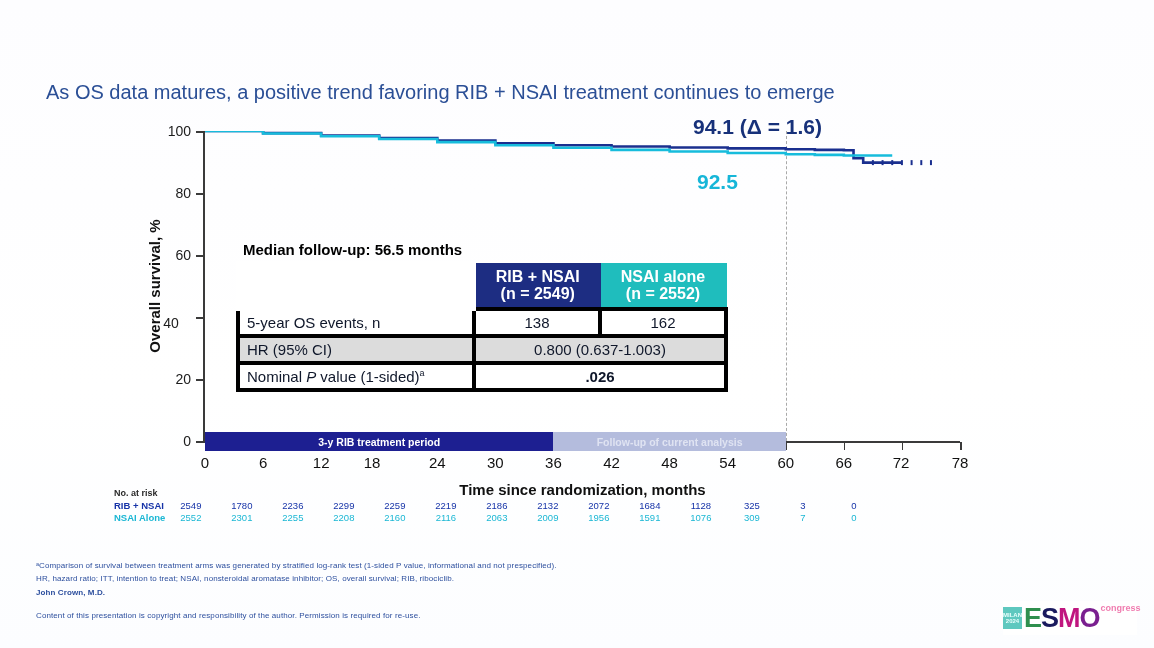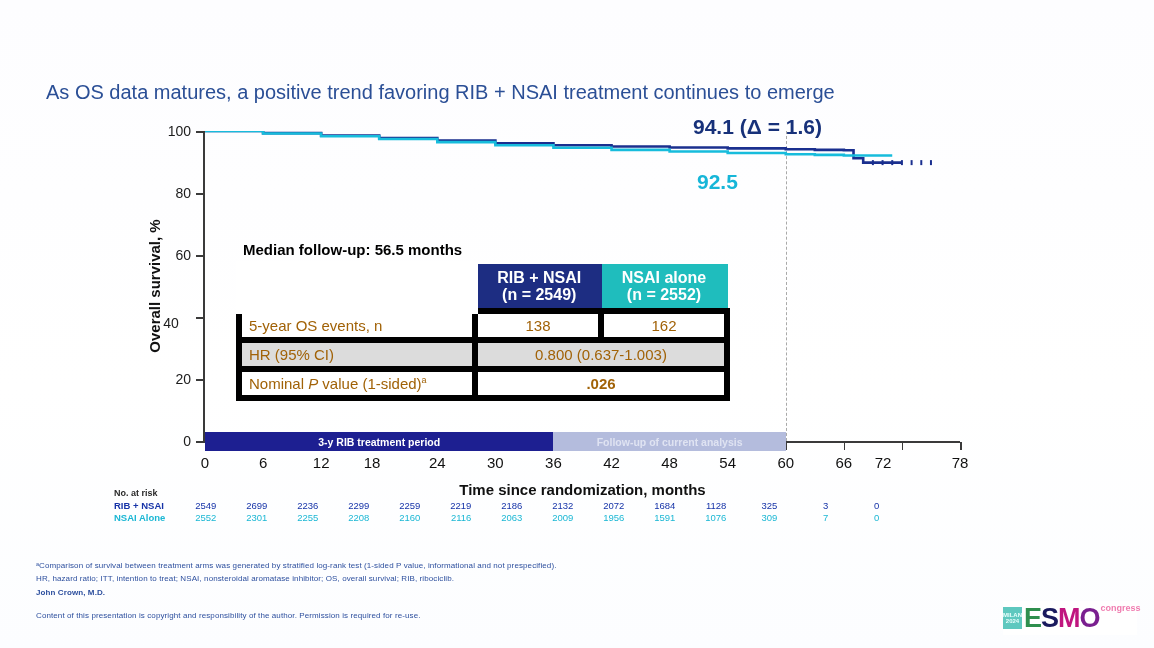--- a/index.html
+++ b/index.html
@@ -97,22 +97,22 @@
     font-size: 15px; font-weight: bold; color: #000;
     white-space: nowrap;
   }
   #datatable {
     position: absolute; left: 236px; top: 261px;
     border-collapse: collapse; background: #fff;
     border: 1.5px solid #6c6c6c;
     font-size: 15px;
   }
   #datatable td {
-    border: 6px solid #000000;
-    padding: 3px 7px; color: #a16207; background: #fff;
+    border: 4px solid #000000;
+    padding: 3px 7px; color: #0f172a; background: #fff;
   }
   #datatable .rowlabel { text-align: left; width: 236px; white-space: nowrap; }
   #datatable .val { text-align: center; width: 126px; }
   .th-rib {
     background: #1d2d82 !important; color: #fff !important;
     font-weight: bold; text-align: center; font-size: 16px;
     line-height: 1.12; padding: 4px 6px !important;
     border: 1px solid #1d2d82 !important;
   }
   .th-nsai {
@@ -132,21 +132,21 @@
   #risk {
     position: absolute; left: 114px; top: 488px;
     font-size: 9.5px; color: #1b3a8f;
   }
   #risk .hdr { font-weight: bold; color: #2a2a2a; font-size: 9px; margin-bottom: 2px; }
   #risk table { border-collapse: collapse; }
   #risk td { padding: 0; font-size: 9.5px; line-height: 12px; white-space: nowrap; }
   #risk td.lbl { font-weight: bold; width: 48px; }
   #risk tr.rib td { color: #1633a8; }
   #risk tr.nsai td { color: #1bb7d4; }
-  #risk td.num { text-align: right; width: 51px; }
+  #risk td.num { text-align: center; width: 51px; }
 
   
   .fn {
     position: absolute; color: #2d4f9e; font-size: 8px;
     white-space: nowrap; letter-spacing: 0.1px;
   }
   #fn1 { left: 36px; top: 561px; }
   #fn2 { left: 36px; top: 574px; }
   #fn3 { left: 36px; top: 588px; font-weight: bold; }
   #fn4 { left: 36px; top: 611px; }
@@ -221,21 +221,21 @@
         <div class="xtlabel" style="left: 406.538px;">42</div>
         <div class="xtick" style="left: 464.615px;"></div>
         <div class="xtlabel" style="left: 464.615px;">48</div>
         <div class="xtick" style="left: 522.692px;"></div>
         <div class="xtlabel" style="left: 522.692px;">54</div>
         <div class="xtick" style="left: 580.769px;"></div>
         <div class="xtlabel" style="left: 580.769px;">60</div>
         <div class="xtick" style="left: 638.846px;"></div>
         <div class="xtlabel" style="left: 638.846px;">66</div>
         <div class="xtick" style="left: 696.923px;"></div>
-        <div class="xtlabel" style="left: 678px;">72</div>
+        <div class="xtlabel" style="left: 696px;">72</div>
         <div class="xtick" style="left: 755px;"></div>
         <div class="xtlabel" style="left: 755px;">78</div>
       </div>
     <div class="vline60" id="vline60" style="left: 580.769px;"></div>
     <svg id="curves" viewBox="0 0 755 310" preserveAspectRatio="none">
         <path d="M0.00,0.00 L58.08,0.00 L58.08,2.17 L116.15,2.17 L116.15,4.65 L174.23,4.65 L174.23,7.13 L232.31,7.13 L232.31,9.61 L290.38,9.61 L290.38,12.40 L348.46,12.40 L348.46,14.26 L406.54,14.26 L406.54,15.50 L464.62,15.50 L464.62,16.43 L522.69,16.43 L522.69,17.36 L580.77,17.36 L580.77,18.29 L609.81,18.29 L609.81,18.91 L638.85,18.91 L638.85,19.22 L648.53,19.22 L648.53,27.28 L658.21,27.28 L658.21,31.62 L696.92,31.62 L696.92,31.62" fill="none" stroke="#1a2f8f" stroke-width="2.6" stroke-linejoin="miter"></path>
         <path d="M0.00,0.00 L58.08,0.00 L58.08,2.48 L116.15,2.48 L116.15,5.27 L174.23,5.27 L174.23,8.06 L232.31,8.06 L232.31,11.16 L290.38,11.16 L290.38,14.26 L348.46,14.26 L348.46,16.74 L406.54,16.74 L406.54,18.91 L464.62,18.91 L464.62,20.46 L522.69,20.46 L522.69,22.01 L580.77,22.01 L580.77,23.25 L609.81,23.25 L609.81,23.87 L638.85,23.87 L638.85,24.49 L658.21,24.49 L658.21,24.49 L687.24,24.49 L687.24,24.49" fill="none" stroke="#17bcdc" stroke-width="2.6" stroke-linejoin="miter"></path>
         <line x1="667.8846153846154" x2="667.8846153846154" y1="29.120000000000005" y2="34.120000000000005" stroke="#1a2f8f" stroke-width="2"></line>
         <line x1="677.5641025641025" x2="677.5641025641025" y1="29.120000000000005" y2="34.120000000000005" stroke="#1a2f8f" stroke-width="2"></line>
         <line x1="687.2435897435897" x2="687.2435897435897" y1="29.120000000000005" y2="34.120000000000005" stroke="#1a2f8f" stroke-width="2"></line>
@@ -289,21 +289,21 @@
     </tbody>
   </table>
 
   <div id="risk">
     <div class="hdr">No. at risk</div>
     <table>
         <tbody id="risk-body">
           <tr class="rib">
             <td class="lbl">RIB + NSAI</td>
             <td class="num">2549</td>
-            <td class="num">2699</td>
+            <td class="num">1780</td>
             <td class="num">2236</td>
             <td class="num">2299</td>
             <td class="num">2259</td>
             <td class="num">2219</td>
             <td class="num">2186</td>
             <td class="num">2132</td>
             <td class="num">2072</td>
             <td class="num">1684</td>
             <td class="num">1128</td>
             <td class="num">325</td>

